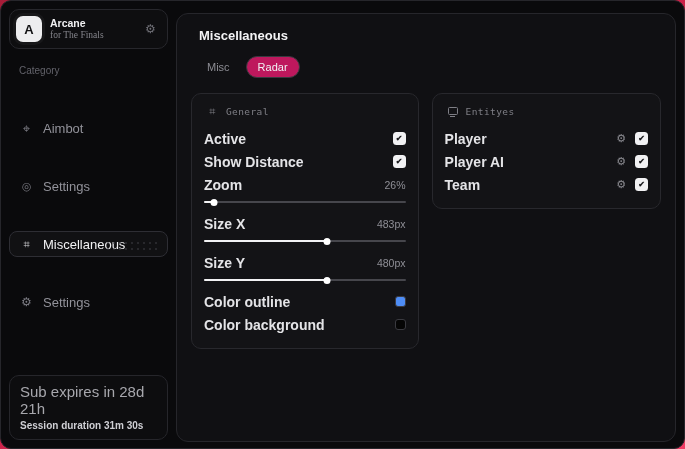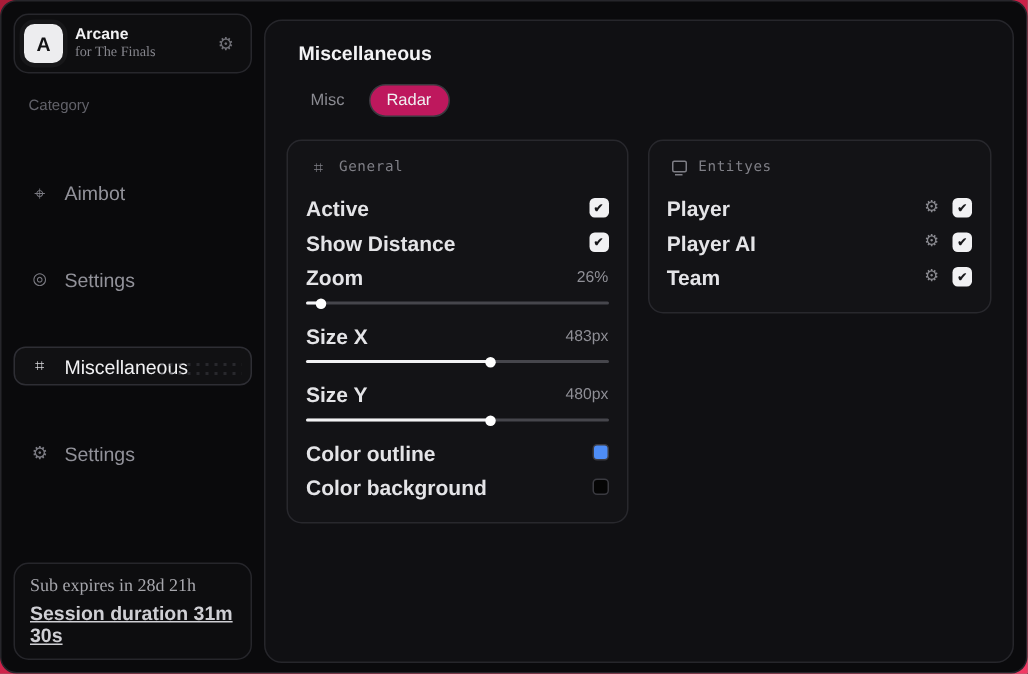--- a/index.html
+++ b/index.html
@@ -18,22 +18,22 @@
   .cat{color:#62626a;font-size:10px;margin:16px 0 10px 10px;}
   .nav{display:flex;flex-direction:column;gap:3px;}
   .nav-item{display:flex;align-items:center;gap:10px;height:26px;padding:0 10px;border:1px solid transparent;border-radius:8px;color:#92929a;font-size:13px;position:relative;margin-top:29px;}
   .nav-item .ic{color:#7b7b83;}
   .nav-item.active{color:#f2f2f4;border-color:#2e2e34;background:#111113;}
   .nav-item.active .ic{color:#d8d8dc;}
   .nav-item.active::after{content:"";position:absolute;right:6px;top:8px;bottom:4px;width:56px;
     background-image:radial-gradient(#3a3a41 1px,transparent 1px);background-size:6px 6px;opacity:.55;}
   .spacer{flex:1;}
   .foot-card{border:1px solid #26262b;background:#0d0d0f;border-radius:10px;padding:7px 10px 8px;display:flex;flex-direction:column;gap:3px;}
-  .foot-l1{font-family:Liberation Serif, serif;font-size:12px;color:#a7a7ad;}
-  .foot-l2{font-size:13px;font-weight:bold;color:#cfcfd4;text-decoration:underline;}
+  .foot-l1{font-family:Liberation Sans, sans-serif;font-size:15px;color:#a7a7ad;}
+  .foot-l2{font-size:10px;font-weight:bold;color:#cfcfd4;}
   
   .main{position:absolute;left:175px;top:12px;right:8px;bottom:6px;background:#101013;border:1px solid #26262b;border-radius:12px;padding:12px 14px;}
   .page-title{color:#f3f3f5;font-size:13px;font-weight:bold;margin:2px 0 0 8px;}
   .tabs{display:flex;align-items:center;gap:4px;margin:13px 0 0 4px;}
   .tab{font-size:11px;color:#8b8b92;padding:4px 11px;border-radius:999px;border:1px solid transparent;}
   .tab.active{color:#f0f0f2;background:#be185d;border-color:#39393f;}
   .panels{display:flex;align-items:flex-start;gap:13px;margin-top:15px;}
   .panel{background:#131316;border:1px solid #28282d;border-radius:10px;padding:10px 12px 12px;}
   .panel-0{width:236px;}
   .panel-1{width:238px;}

